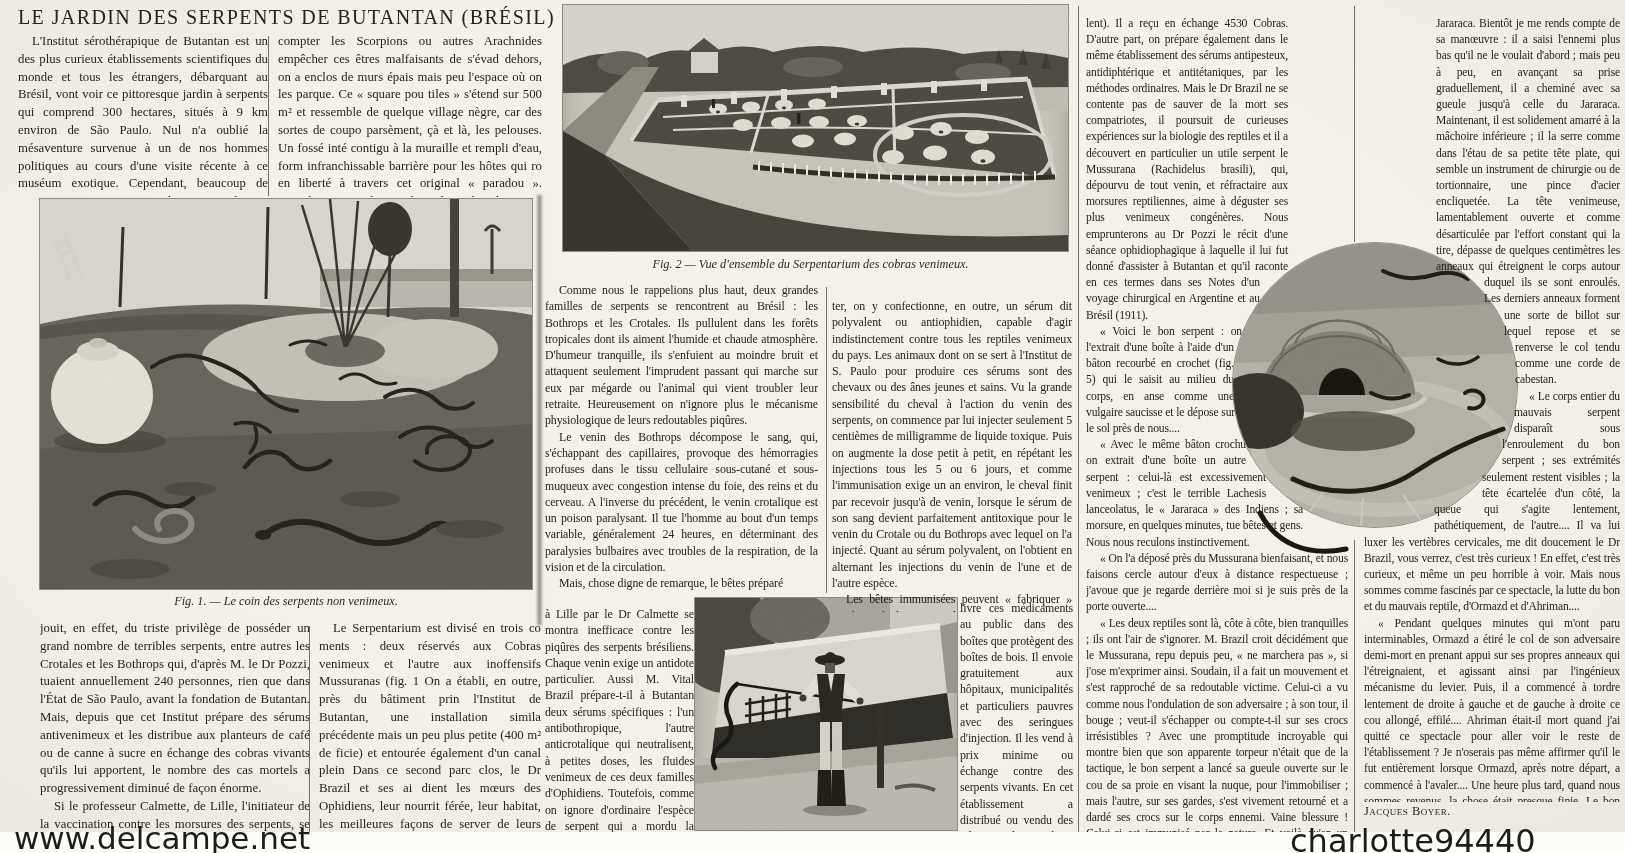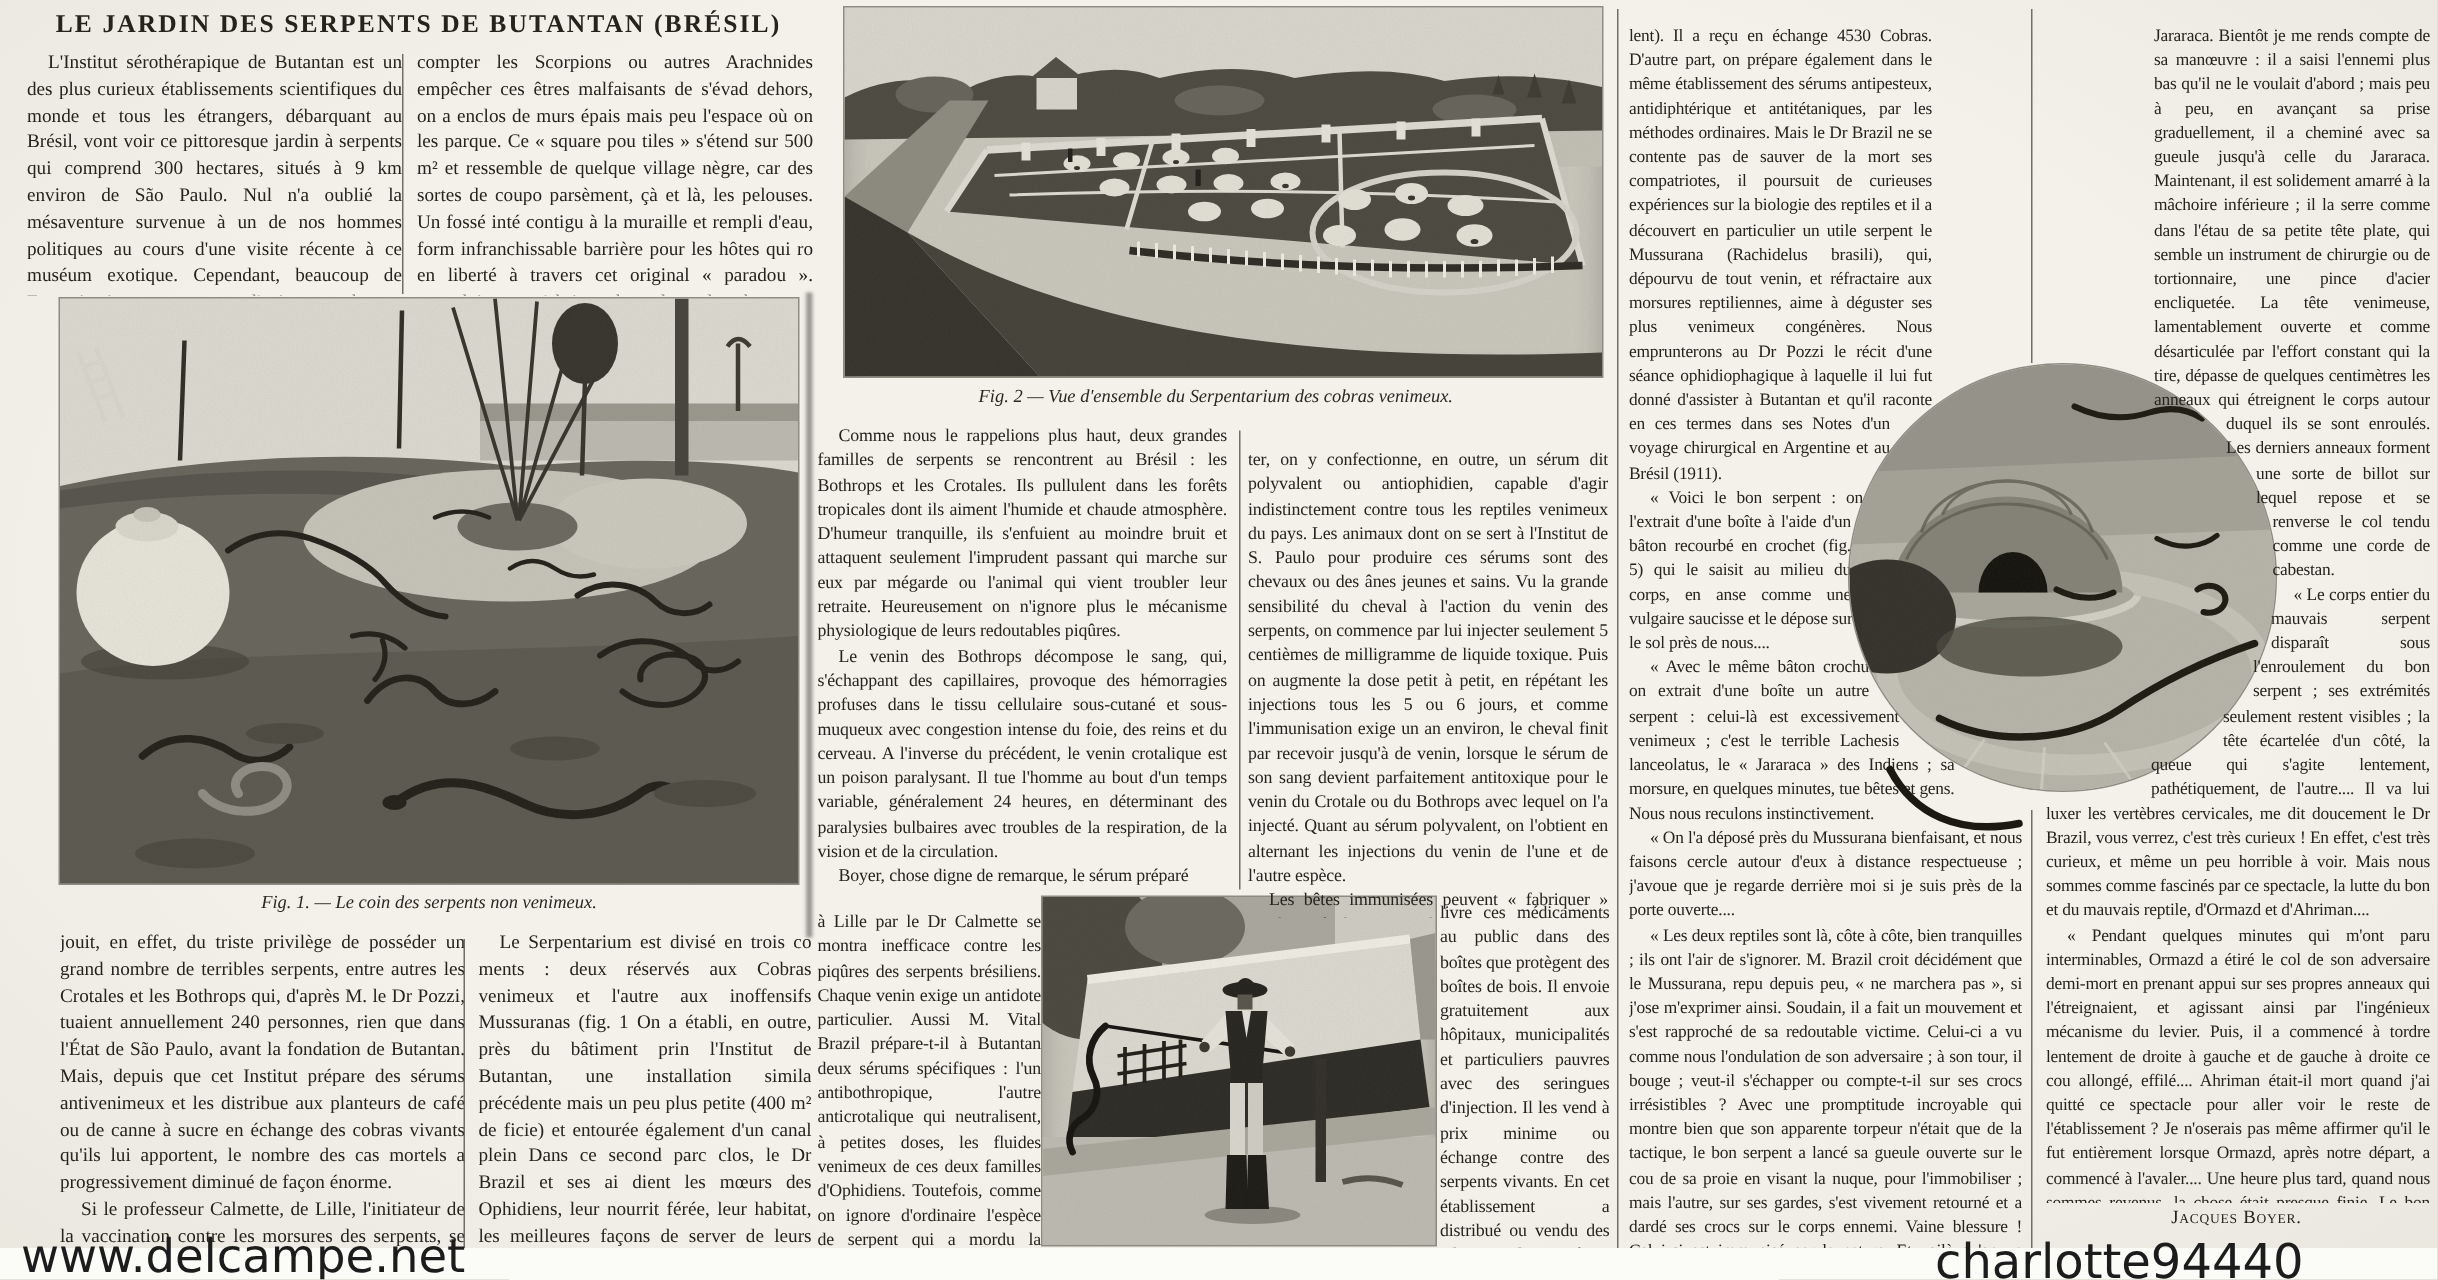--- a/index.html
+++ b/index.html
@@ -7,29 +7,29 @@
         background:radial-gradient(ellipse at 50% 45%, #f3f1ea 60%, #e9e7de 100%);
         font-family:"Liberation Serif","DejaVu Serif",serif;color:#26231d;}
   .abs{position:absolute;}
   .txt{position:absolute;text-align:justify;overflow:hidden;}
   .sz-a{font-size:12.8px;line-height:17.8px;}           
   .sz-b{font-size:11.9px;line-height:16.3px;letter-spacing:-0.1px;} 
   .sz-c{font-size:11.6px;line-height:16.2px;letter-spacing:-0.15px;} 
   .p{margin:0;text-indent:14px;}
   .p.cont{text-indent:0;}
   #title{position:absolute;left:18px;top:6px;width:522px;text-align:center;
-         font-size:17px;font-weight:bold;letter-spacing:1.4px;white-space:nowrap;}
+         font-size:20px;font-weight:normal;letter-spacing:1.4px;white-space:nowrap;}
   .caption{position:absolute;text-align:center;font-style:italic;font-size:12.3px;color:#2b2822;}
   .vrule{position:absolute;width:1px;background:#5a574e;opacity:.85;}
   .photo{position:absolute;background:#c9c7bc;box-shadow:0 0 0 1px #8e8c82, inset 0 0 18px rgba(40,38,30,.25);}
   .circle-photo{position:absolute;border-radius:50%;overflow:hidden;
                 box-shadow:0 0 0 1px #8e8c82, inset 0 0 20px rgba(40,38,30,.3);}
   .fr{float:right;clear:right;}
   .fl{float:left;clear:left;}
-  #sig{position:absolute;left:1364px;top:804px;width:254px;text-align:center;
+  #sig{position:absolute;left:1364px;top:804px;width:254px;text-align:left;
        font-variant:small-caps;font-size:12.5px;letter-spacing:.5px;}
   #gutter{position:absolute;left:536px;top:195px;width:7px;height:430px;
           background:linear-gradient(to right,rgba(42,40,32,0),rgba(42,40,32,.55),rgba(42,40,32,0));
           filter:blur(1px);}
   #whitestrip{position:absolute;left:0;top:832px;width:1625px;height:21px;background:#fbfbf8;}
   .wm{position:absolute;font-family:"DejaVu Sans","Liberation Sans",sans-serif;color:#1c1c1c;}
   #wm-left{left:14px;top:820px;font-size:31px;}
   #wm-right{left:1290px;top:822px;font-size:32px;}
   svg{display:block;}
 </style>
@@ -202,21 +202,21 @@
           <path d="M432,58 l4,-13 l4,13 Z"></path>
         </g>
       <rect width="505" height="246" filter="url(#g2)"></rect>
     </svg>
   </div>
   <div class="caption" style="left:553px;top:257px;width:515px;font-style:italic;">Fig. 2 — Vue d'ensemble du Serpentarium des cobras venimeux.</div>
 
   <div class="txt sz-b" style="left:545px;top:282px;width:273px;height:324px;">
     <p class="p">Comme nous le rappelions plus haut, deux grandes familles de serpents se rencontrent au Brésil : les Bothrops et les Crotales. Ils pullulent dans les forêts tropicales dont ils aiment l'humide et chaude atmosphère. D'humeur tranquille, ils s'enfuient au moindre bruit et attaquent seulement l'imprudent passant qui marche sur eux par mégarde ou l'animal qui vient troubler leur retraite. Heureusement on n'ignore plus le mécanisme physiologique de leurs redoutables piqûres.</p>
     <p class="p">Le venin des Bothrops décompose le sang, qui, s'échappant des capillaires, provoque des hémorragies profuses dans le tissu cellulaire sous-cutané et sous-muqueux avec congestion intense du foie, des reins et du cerveau. A l'inverse du précédent, le venin crotalique est un poison paralysant. Il tue l'homme au bout d'un temps variable, généralement 24 heures, en déterminant des paralysies bulbaires avec troubles de la respiration, de la vision et de la circulation.</p>
-    <p class="p">Boyer, chose digne de remarque, le sérum préparé</p>
+    <p class="p">Mais, chose digne de remarque, le bêtes préparé</p>
   </div>
   <div class="txt sz-b" style="left:545px;top:606px;width:149px;height:226px;">
     <p class="p cont">à Lille par le Dr Calmette se montra inefficace contre les piqûres des serpents brésiliens. Chaque venin exige un antidote particulier. Aussi M. Vital Brazil prépare-t-il à Butantan deux sérums spécifiques : l'un antibothropique, l'autre anticrotalique qui neutralisent, à petites doses, les fluides venimeux de ces deux familles d'Ophidiens. Toutefois, comme on ignore d'ordinaire l'espèce de serpent qui a mordu la personne à trai</p>
   </div>
 
   <div class="photo" style="left:695px;top:598px;width:262px;height:232px;">
     <svg width="262" height="232" viewBox="0 0 262 232">
       <defs>
           <filter id="g3">
             <feTurbulence type="fractalNoise" baseFrequency="0.9" numOctaves="2" result="n"></feTurbulence>

